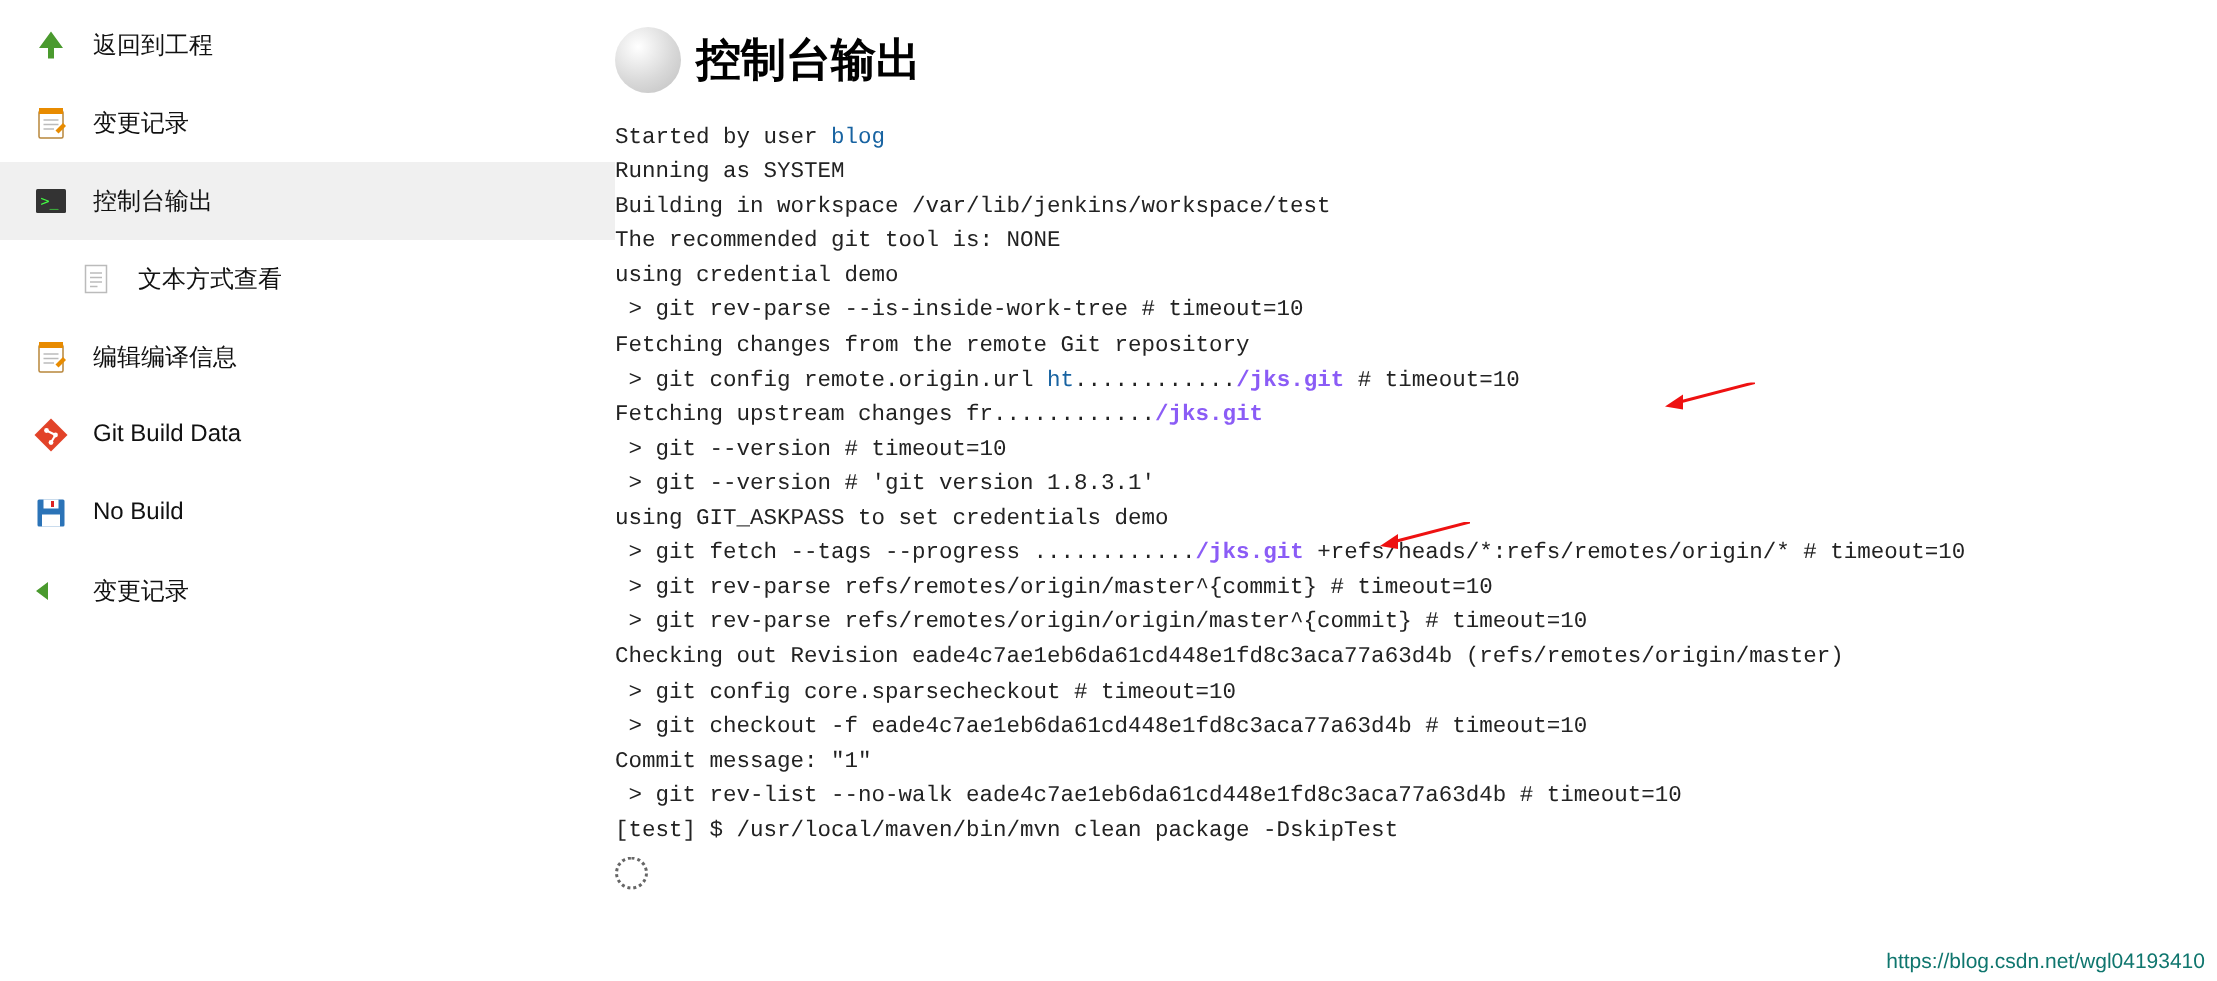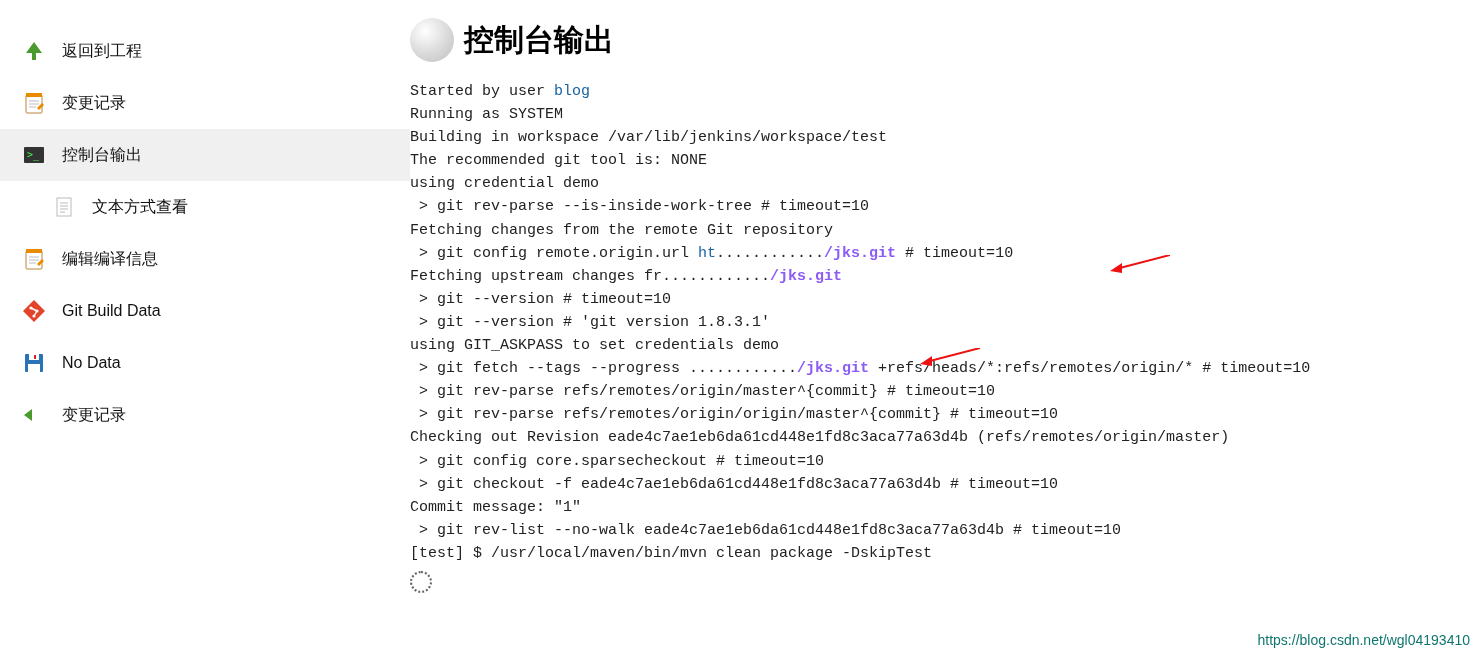--- a/index.html
+++ b/index.html
@@ -13,21 +13,21 @@
     width: 1478px;
   }
   .layout {
     display: flex;
     min-height: 654px;
   }
   .sidebar {
     width: 410px;
     flex: 0 0 410px;
     border-right: 0;
-    padding-top: 25px;
+    padding-top: 4px;
   }
   .sidebar-item {
     display: flex;
     align-items: center;
     gap: 16px;
     padding: 14px 14px 14px 22px;
     font-size: 16px;
     color: #111;
     cursor: pointer;
   }
@@ -194,21 +194,21 @@
 
     <div class="sidebar-item">
       <span class="icon">
         <svg viewBox="0 0 24 24">
             <rect x="3" y="3" width="18" height="18" rx="1" fill="#2b73b7"></rect>
             <rect x="7" y="3" width="10" height="6" fill="#fff"></rect>
             <rect x="6" y="13" width="12" height="8" fill="#fff"></rect>
             <rect x="12" y="4" width="2" height="4" fill="#d22"></rect>
           </svg>
       </span>
-      <span>No Data</span>
+      <span>No Build</span>
     </div>
 
     <div class="sidebar-item">
       <span class="icon">
         <svg viewBox="0 0 24 24">
             <path d="M21 12 L10 12 L10 6 L2 12 L10 18 L10 12 Z" fill="#4a9a2e"></path>
           </svg>
       </span>
       <span>变更记录</span>
     </div>

